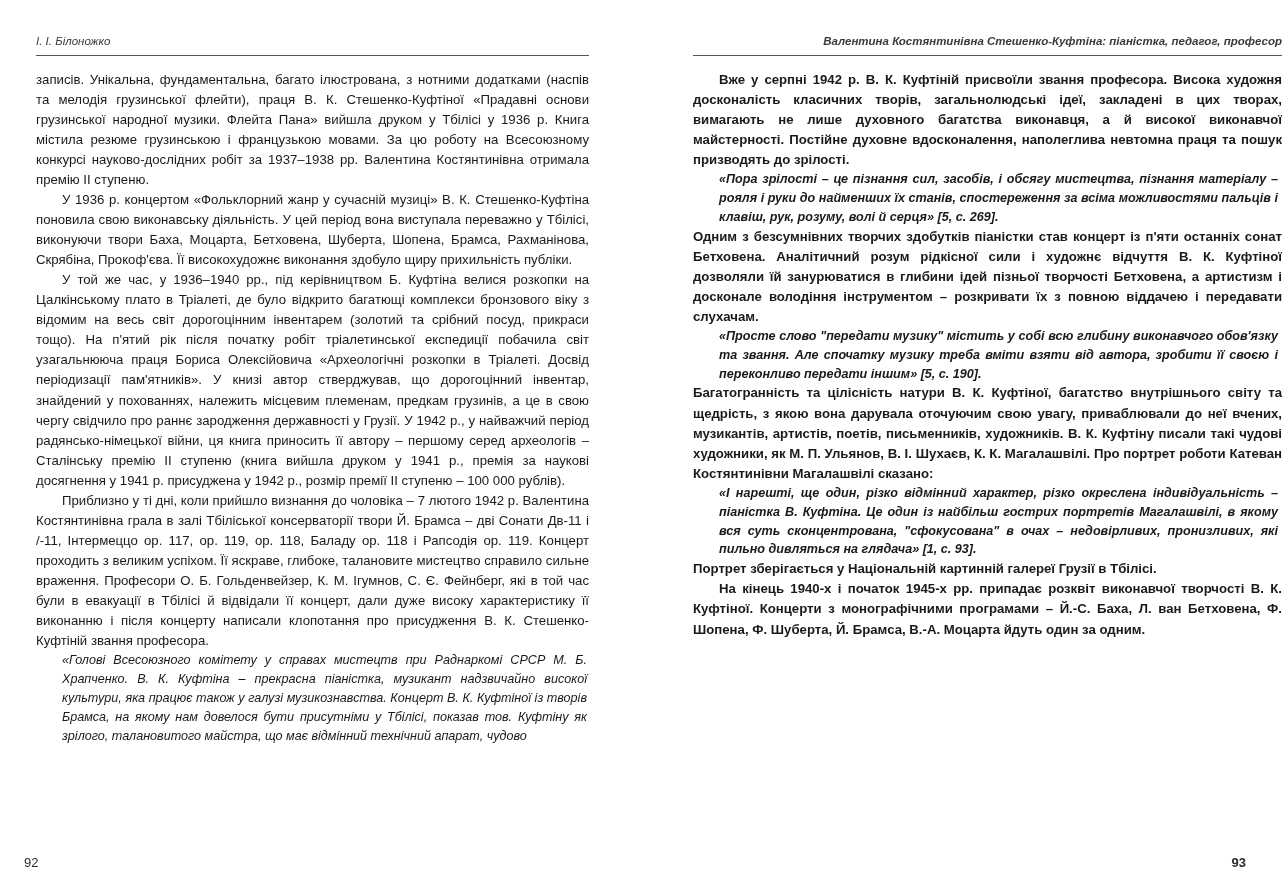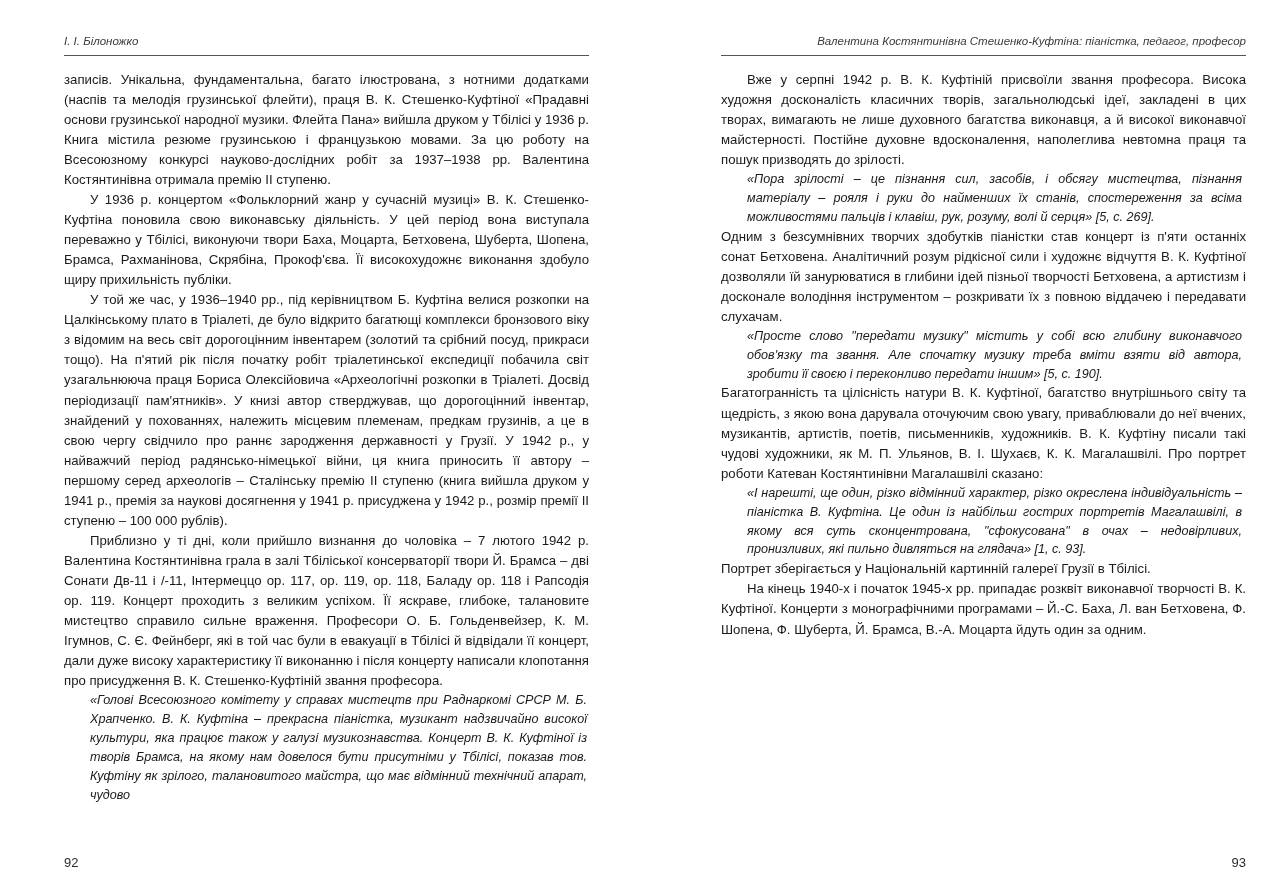--- a/index.html
+++ b/index.html
@@ -19,29 +19,28 @@
     width: 1282px;
     height: 892px;
     box-sizing: border-box;
   }
   .page {
     position: relative;
     box-sizing: border-box;
     width: 641px;
     height: 892px;
     padding: 34px 0 0 0;
-    margin-left: 28px;
   }
   .page-left {
     padding-left: 36px;
     padding-right: 52px;
   }
   .page-right {
     padding-left: 52px;
-    padding-right: 36px;
+    font-weight: bold;
   }
   .runhead {
     font-size: 11.5px;
     font-style: italic;
     color: #3a3a3a;
     line-height: 1.35;
     padding-bottom: 5px;
   }
   .runhead-left {
     text-align: left;
@@ -83,21 +82,21 @@
     padding-left: 26px;
     padding-right: 4px;
   }
   .folio {
     position: absolute;
     bottom: 22px;
     font-size: 13px;
     color: #2b2b2b;
   }
   .folio-left {
-    left: 36px;
+    left: 24px;
   }
   .folio-right {
     right: 36px;
   }
   .gutter {
     width: 0;
   }
 </style>
 </head>
 <body>

